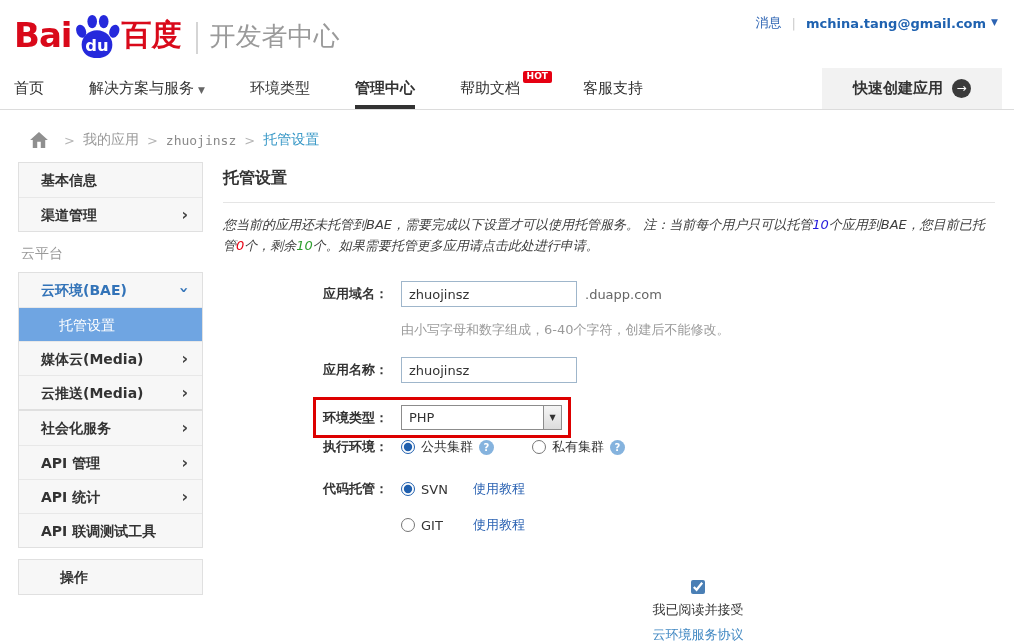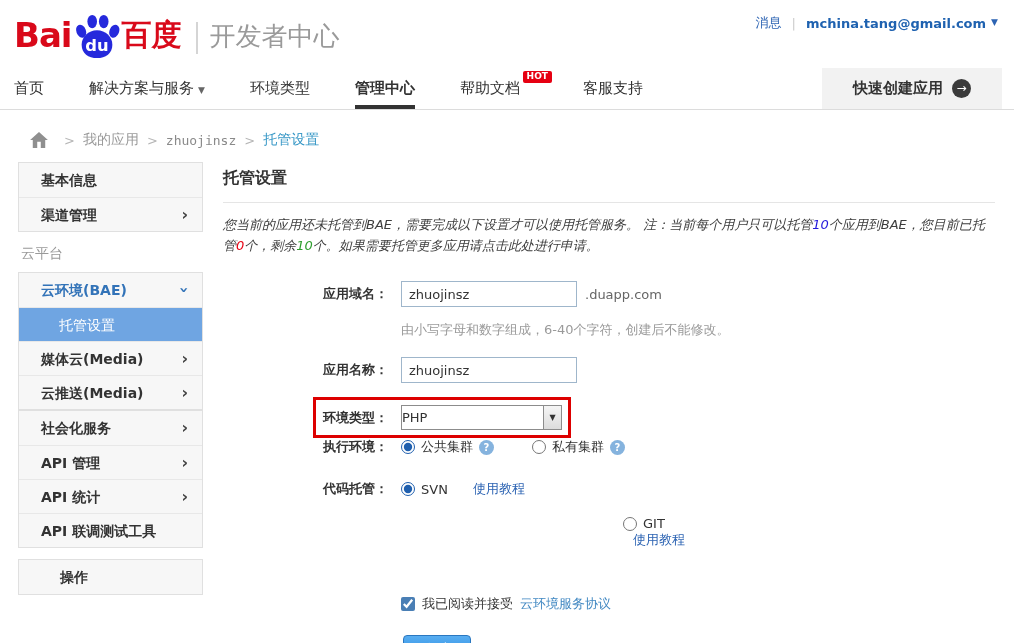--- a/index.html
+++ b/index.html
@@ -73,35 +73,35 @@
   .form-label { width:78px; flex:none; font-size:13px; font-weight:bold; color:#333; }
   .text-input { width:176px; height:26px; border:1px solid #9fb6cb; padding:0 7px; font-size:13px;
     color:#333; font-family:inherit; background:#fff; }
   .suffix { color:#666; font-size:13px; margin-left:8px; }
   .hint-row { margin:2px 0 18px 178px; font-size:13px; color:#9a9a9a; }
 
   .highlight-box { border:3px solid #dd0000; width:258px; margin-left:90px; 
     padding:5px 6px 5px 7px; display:flex; align-items:center; }
   .highlight-box .form-label { width:78px; }
   .fake-select { position:relative; width:162px; height:25px; border:1px solid #8c8c8c; background:#fff;
-    font-size:13px; line-height:23px; cursor:pointer; }
+    font-size:13px; line-height:23px; padding-left:7px; cursor:pointer; }
   .select-btn { position:absolute; right:0; top:0; width:18px; height:100%;
     background:linear-gradient(#f5f5f5,#dcdcdc); border-left:1px solid #8c8c8c;
     text-align:center; font-size:8px; color:#333; line-height:23px; }
 
   .radio-group { display:flex; align-items:center; gap:6px; font-size:13px; color:#333; }
   .radio-group + .radio-group { margin-left:38px; }
   input[type=radio] { width:14px; height:14px; accent-color:#1f5fae; margin:0; cursor:pointer; }
   .q-icon { width:15px; height:15px; border-radius:50%; background:#85b3de; color:#fff;
     font-size:10px; font-weight:bold; text-align:center; line-height:15px; cursor:pointer; }
   .opt-name { width:52px; }
   .tutorial-link { color:#2d64b3; text-decoration:none; font-size:13px; cursor:pointer; }
   .code-row2 { margin-top:18px; }
 
-  .agree-row { display:flex; align-items:center; gap:7px; margin:46px 0 0 178px; font-size:13px; }
+  .agree-row { display:flex; align-items:center; gap:7px; margin:46px 0 0 178px; font-size:13px;flex-direction:column; }
   input[type=checkbox] { width:14px; height:14px; accent-color:#4a7fb5; margin:0; cursor:pointer; }
   .agree-link { color:#4188c2; text-decoration:none; cursor:pointer; }
 
   .submit-btn { display:block; margin:22px 0 0 180px; width:68px; height:29px;
     background:linear-gradient(#58adf1,#1f84dc); border:1px solid #2a77c0; border-radius:4px;
     color:#fff; font-size:14px; font-family:inherit; cursor:pointer; }
 </style>
 </head>
 <body>
 
@@ -271,21 +271,21 @@
       </div>
 
       <div class="form-row" style="margin-bottom:0;">
         <span class="form-label">代码托管：</span>
         <label class="radio-group">
           <input type="radio" name="vcs" checked="" style="">
           <span class="opt-name">SVN</span>
         </label>
         <a class="tutorial-link">使用教程</a>
       </div>
-      <div class="form-row code-row2" style="margin-bottom:16px;flex-direction:column;">
+      <div class="form-row code-row2" style="margin-bottom:16px;">
         <span class="form-label"></span>
         <label class="radio-group">
           <input type="radio" name="vcs" style="">
           <span class="opt-name">GIT</span>
         </label>
         <a class="tutorial-link">使用教程</a>
       </div>
 
       <div class="agree-row">
         <input type="checkbox" checked="" style="">

